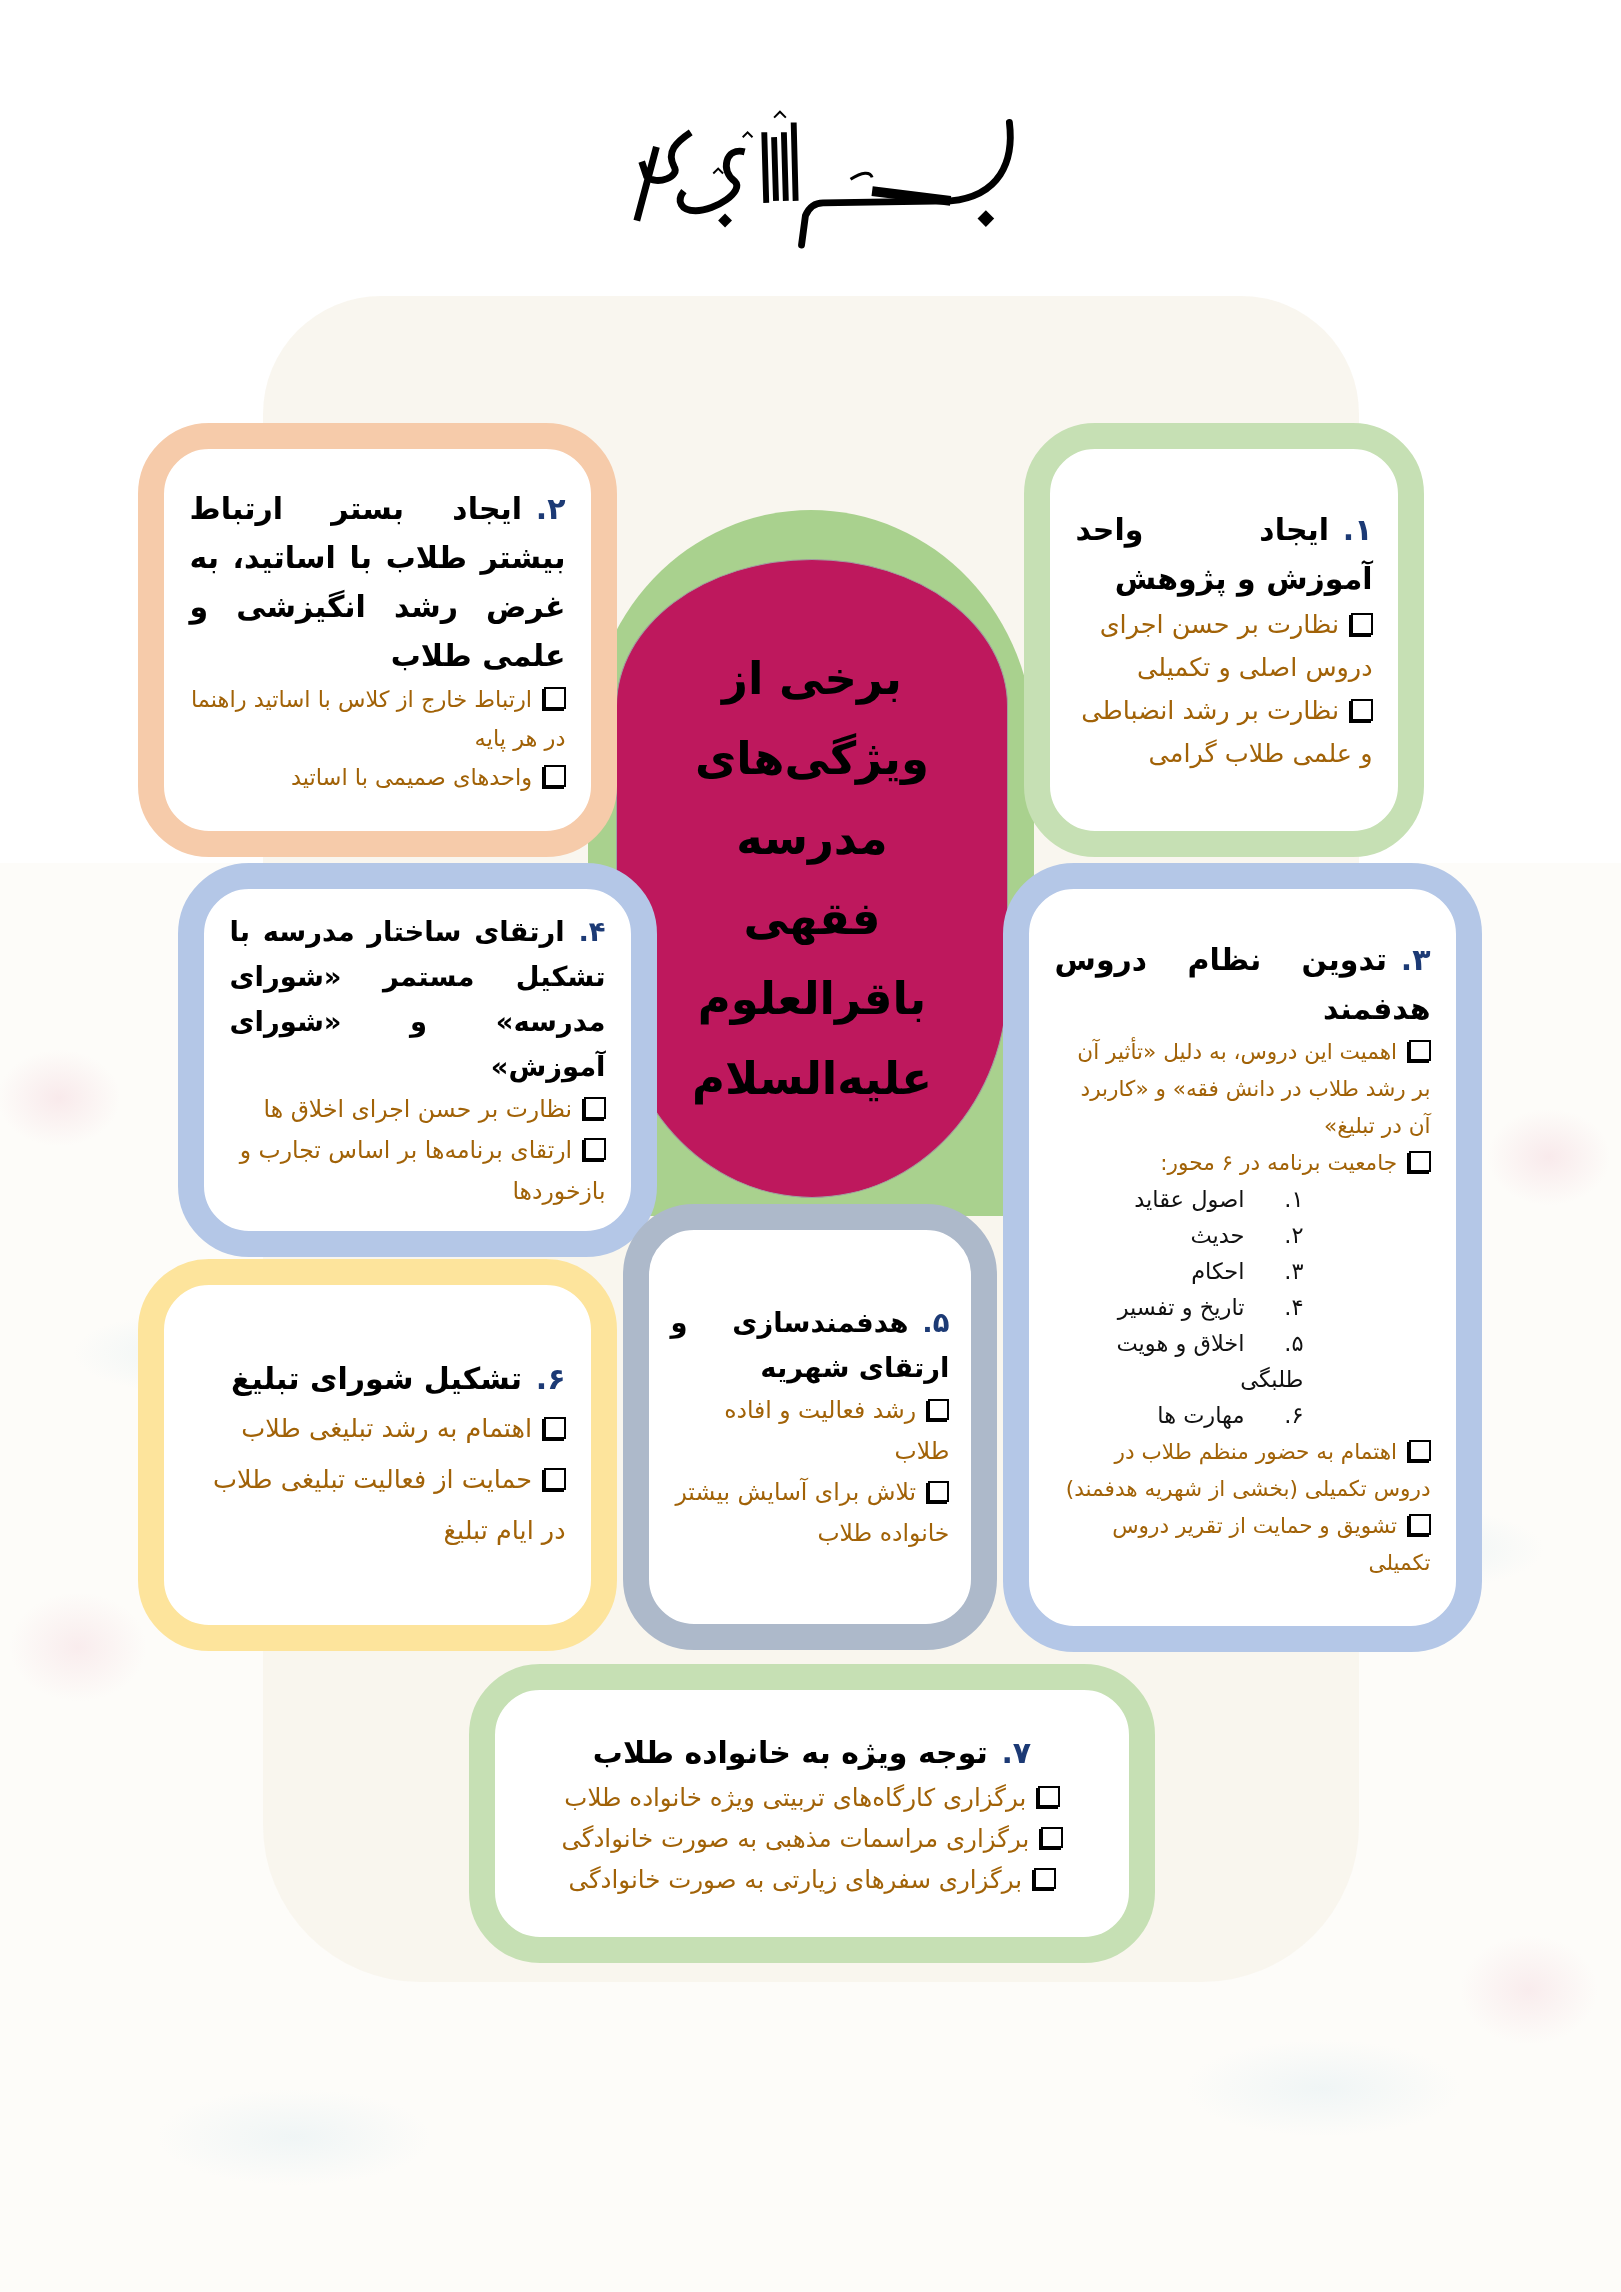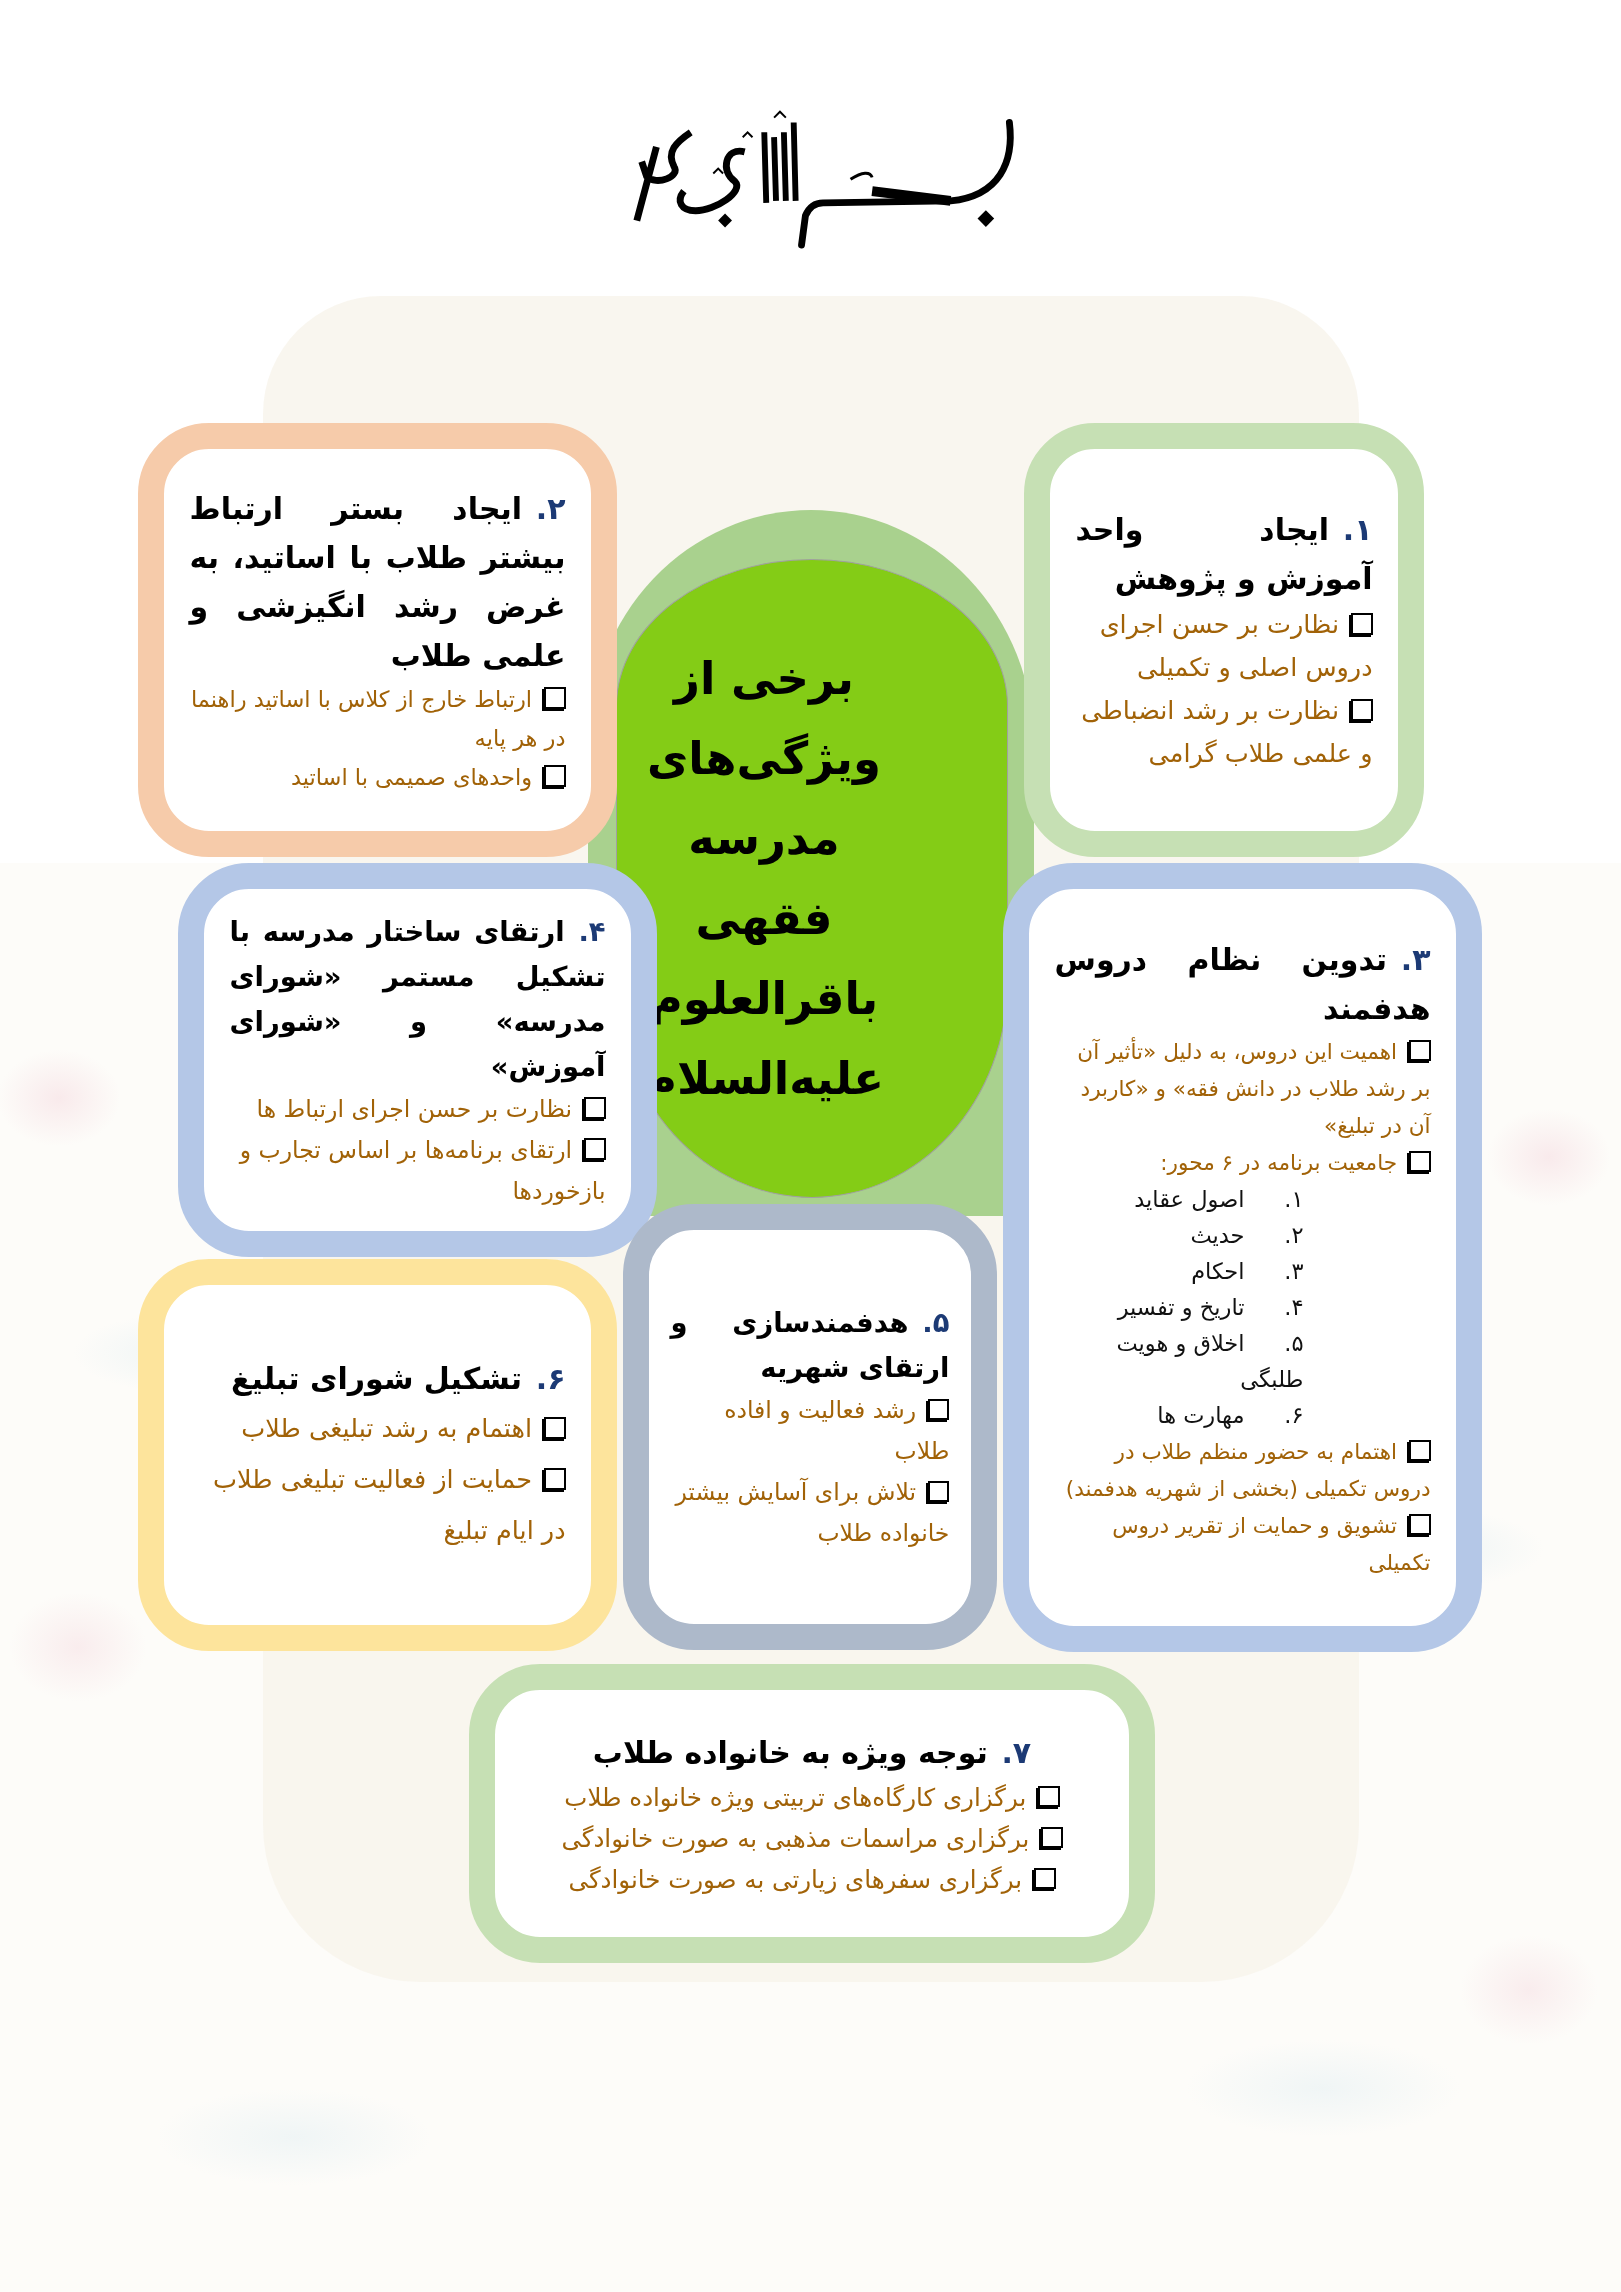--- a/index.html
+++ b/index.html
@@ -67,24 +67,24 @@
   #card-7 .card-title, #card-7 .item { text-align: center; text-align-last: center; }
   #card-7 .item { font-size: 24.5px; line-height: 41px; }
 
   .center-arch {
     position: absolute; left: 588px; top: 510px; width: 446px; height: 706px;
     background: #a9d18e;
     border-radius: 223px 223px 0 0 / 235px 235px 0 0;
   }
   .center-oval {
     position: absolute; left: 616px; top: 559px; width: 390px; height: 637px;
-    background: #84cc16;
+    background: #be185d;
     border: 1px solid #a0a0a0;
     border-radius: 196px 196px 196px 196px / 147px 147px 216px 216px;
-    display: flex; align-items: center; justify-content: flex-end;
+    display: flex; align-items: center; justify-content: center;
     direction: rtl; text-align: center;
   }
   .center-title {
     font-family: "DejaVu Sans", sans-serif; font-weight: bold;
     font-size: 45px; line-height: 80px; color: #000; margin: 0; width: 294px;
   }
   .center-title span { display: block; }
 </style>
 </head>
 <body>
@@ -146,21 +146,21 @@
     <span class="sub-item"><span class="n">۵.</span><span>اخلاق و هویت طلبگی</span></span>
     <span class="sub-item"><span class="n">۶.</span><span>مهارت ها</span></span>
     <span class="item" style="font-size:21.6px;line-height:37px"><span class="box"></span><span>اهتمام به حضور منظم طلاب در دروس تکمیلی (بخشی از شهریه هدفمند)</span></span>
     <span class="item" style="font-size:21.6px;line-height:37px"><span class="box"></span><span>تشویق و حمایت از تقریر دروس تکمیلی</span></span>
   </div>
 </div>
 
 <div class="card" id="card-4">
   <div class="inner">
     <p class="card-title" style="font-size:27.4px;line-height:45px"><span class="num">۴.</span><span>ارتقای ساختار مدرسه با تشکیل مستمر «شورای مدرسه» و «شورای آموزش»</span></p>
-    <span class="item" style="font-size:23.5px;line-height:41px"><span class="box"></span><span>نظارت بر حسن اجرای ارتباط ها</span></span>
+    <span class="item" style="font-size:23.5px;line-height:41px"><span class="box"></span><span>نظارت بر حسن اجرای اخلاق ها</span></span>
     <span class="item" style="font-size:23.5px;line-height:41px"><span class="box"></span><span>ارتقای برنامه‌ها بر اساس تجارب و بازخوردها</span></span>
   </div>
 </div>
 
 <div class="card" id="card-5">
   <div class="inner" style="left:21.6px;right:21.6px">
     <p class="card-title" style="font-size:27.4px;line-height:45px"><span class="num">۵.</span><span>هدفمندسازی و ارتقای شهریه</span></p>
     <span class="item" style="font-size:23.5px;line-height:41px"><span class="box"></span><span>رشد فعالیت و افاده طلاب</span></span>
     <span class="item" style="font-size:23.5px;line-height:41px"><span class="box"></span><span>تلاش برای آسایش بیشتر خانواده طلاب</span></span>
   </div>

